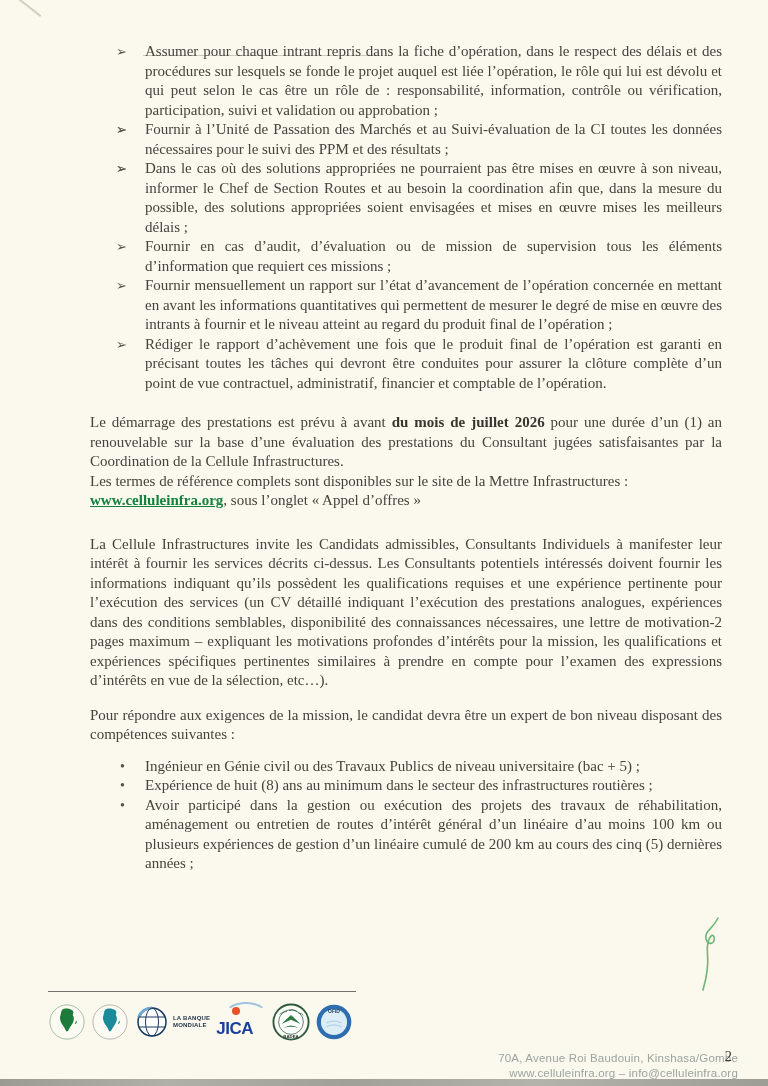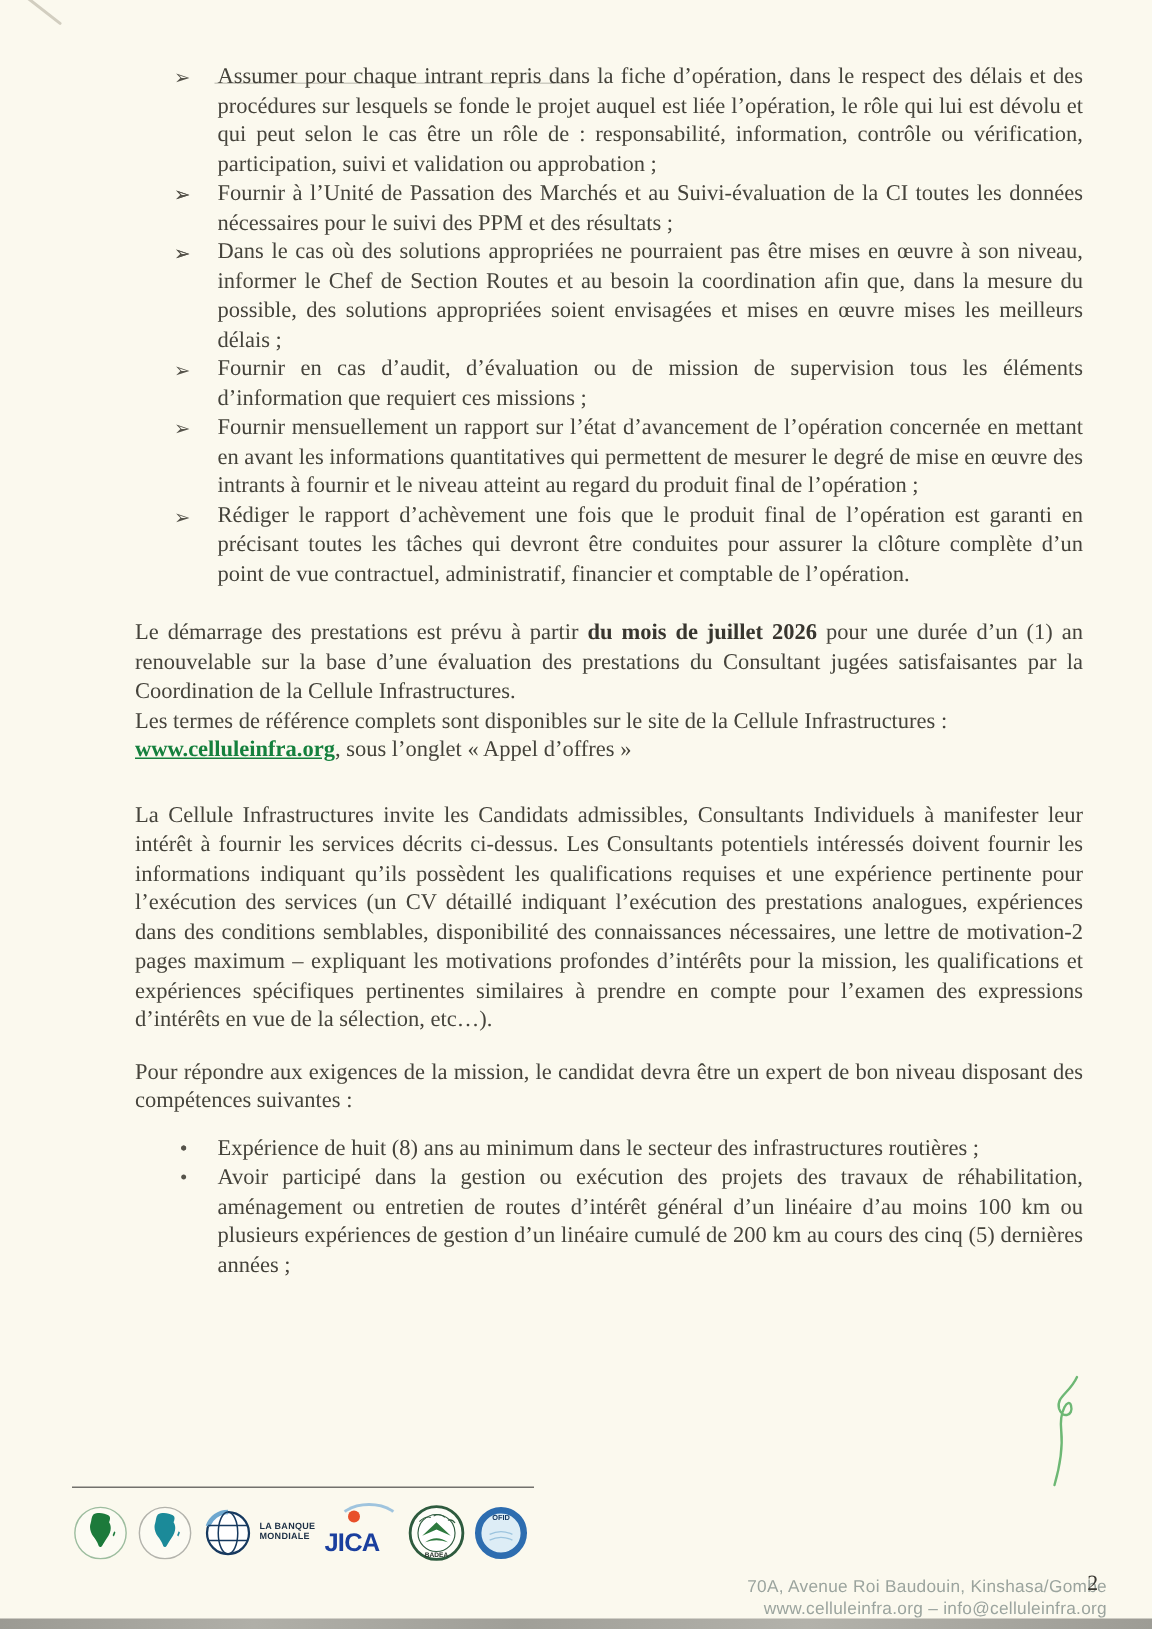--- a/index.html
+++ b/index.html
@@ -131,31 +131,32 @@
       <li>
         <span class="bullet">➢</span>
         <span>Fournir mensuellement un rapport sur l’état d’avancement de l’opération concernée en mettant en avant les informations quantitatives qui permettent de mesurer le degré de mise en œuvre des intrants à fournir et le niveau atteint au regard du produit final de l’opération ;</span>
       </li>
       <li>
         <span class="bullet">➢</span>
         <span>Rédiger le rapport d’achèvement une fois que le produit final de l’opération est garanti en précisant toutes les tâches qui devront être conduites pour assurer la clôture complète d’un point de vue contractuel, administratif, financier et comptable de l’opération.</span>
       </li>
     </ul>
 
-    <p class="p-demarrage"><span>Le démarrage des prestations est prévu à partir </span><b>du mois de juillet 2026</b><span> pour une durée d’un (1) an renouvelable sur la base d’une évaluation des prestations du Consultant jugées satisfaisantes par la Coordination de la Cellule Infrastructures.</span></p>
-
-    <p class="p-tdr"><span>Les termes de référence complets sont disponibles sur le site de la Cellule Infrastructures :</span><br><span class="doc-link">www.celluleinfra.org</span><span>, sous l’onglet « Appel d’offres »</span></p>
+    <p class="p-demarrage"><span>Le démarrage des prestations est prévu à avant </span><b>du mois de juillet 2026</b><span> pour une durée d’un (1) an renouvelable sur la base d’une évaluation des prestations du Consultant jugées satisfaisantes par la Coordination de la Cellule Infrastructures.</span></p>
+
+    <p class="p-tdr"><span>Les termes de référence complets sont disponibles sur le site de la Mettre Infrastructures :</span><br><span class="doc-link">www.celluleinfra.org</span><span>, sous l’onglet « Appel d’offres »</span></p>
 
     <p class="p-invite">La Cellule Infrastructures invite les Candidats admissibles, Consultants Individuels à manifester leur intérêt à fournir les services décrits ci-dessus. Les Consultants potentiels intéressés doivent fournir les informations indiquant qu’ils possèdent les qualifications requises et une expérience pertinente pour l’exécution des services (un CV détaillé indiquant l’exécution des prestations analogues, expériences dans des conditions semblables, disponibilité des connaissances nécessaires, une lettre de motivation-2 pages maximum – expliquant les motivations profondes d’intérêts pour la mission, les qualifications et expériences spécifiques pertinentes similaires à prendre en compte pour l’examen des expressions d’intérêts en vue de la sélection, etc…).</p>
 
     <p class="p-pour">Pour répondre aux exigences de la mission, le candidat devra être un expert de bon niveau disposant des compétences suivantes :</p>
 
     <ul class="dot-list">
       <li>
         <span class="bullet">•</span>
+        <span>Ingénieur en Génie civil ou des Travaux Publics de niveau universitaire (bac + 5) ;</span>
       </li>
       <li>
         <span class="bullet">•</span>
         <span>Expérience de huit (8) ans au minimum dans le secteur des infrastructures routières ;</span>
       </li>
       <li>
         <span class="bullet">•</span>
         <span>Avoir participé dans la gestion ou exécution des projets des travaux de réhabilitation, aménagement ou entretien de routes d’intérêt général d’un linéaire d’au moins 100 km ou plusieurs expériences de gestion d’un linéaire cumulé de 200 km au cours des cinq (5) dernières années ;</span>
       </li>
     </ul>

